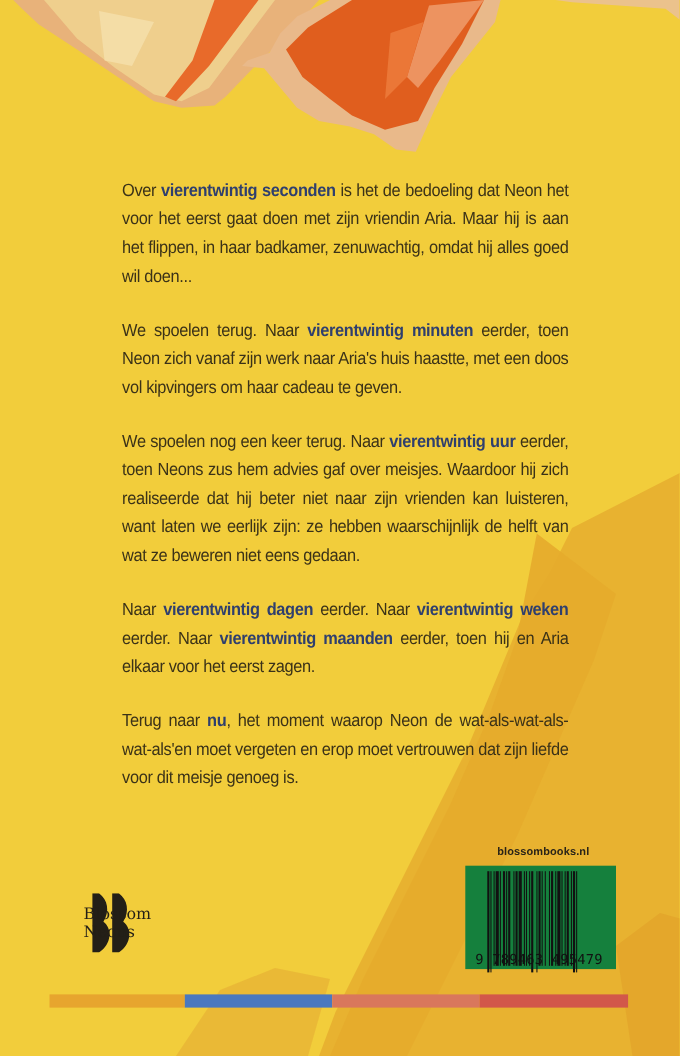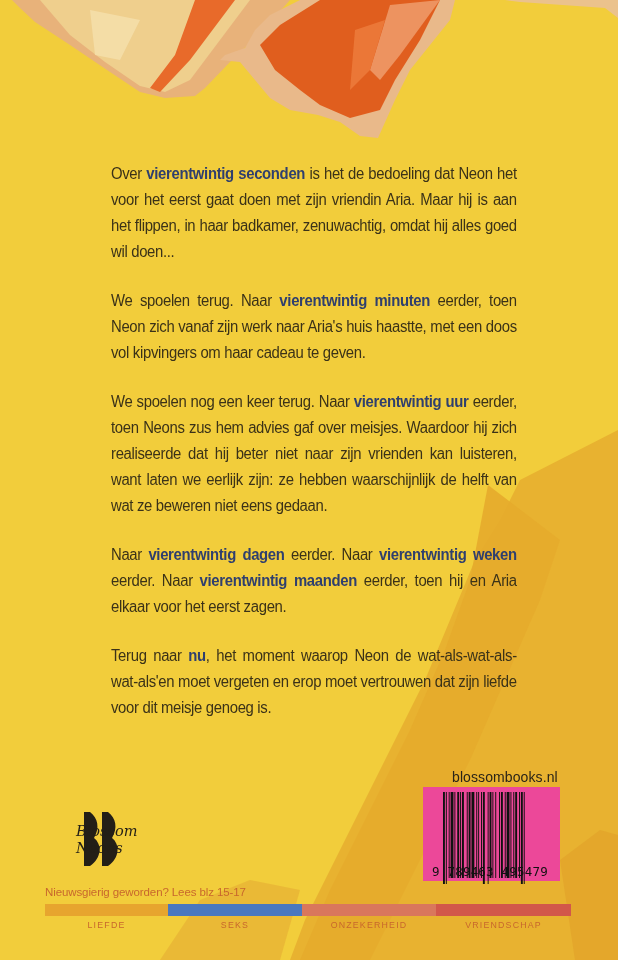--- a/index.html
+++ b/index.html
@@ -2,26 +2,26 @@
 <html><head>
 <meta charset="utf-8">
 <style>
   html, body { margin:0; padding:0; }
   body { width:618px; height:960px; overflow:hidden; background:#f2cc3c; position:relative; font-family:"Liberation Sans", sans-serif; }
   .page { position:absolute; inset:0; background:#f2cd3b; overflow:hidden; }
   .bg-art { position:absolute; inset:0; }
   .text-block { position:absolute; left:111px; width:404px; top:161px; color:#3b3218; font-family:"Liberation Sans", sans-serif; font-size:16px; line-height:26px; letter-spacing:-0.35px; }
   .text-block p { margin:0 0 23px 0; text-align:justify; transform:scaleX(0.93); transform-origin:left top; width:108%; }
   .hl { color:#2f3f6e; font-weight:bold; }
-  .url { position:absolute; left:452px; top:769px; font-size:14px; font-weight:normal; color:#2a2418; letter-spacing:0.1px; }
-  .barcode { position:absolute; left:423px; top:787px; width:137px; height:94px; background:#ec4899; }
+  .url { position:absolute; left:452px; top:769px; font-size:10px; font-weight:bold; color:#2a2418; letter-spacing:0.1px; }
+  .barcode { position:absolute; left:423px; top:787px; width:137px; height:94px; background:#15803d; }
   .barcode svg { position:absolute; left:0; top:0; }
   .isbn { position:absolute; left:9px; bottom:2px; font-family:"DejaVu Sans Mono", monospace; font-size:12.5px; color:#111; letter-spacing:0.2px; background:transparent; }
   .logo { position:absolute; left:44px; top:812px; width:120px; height:54px; }
-  .logo-text { position:absolute; left:76px; top:823px; font-family:"DejaVu Serif", serif; font-size:14.5px; line-height:17px; color:#231f17;font-style:italic; }
+  .logo-text { position:absolute; left:76px; top:823px; font-family:"DejaVu Serif", serif; font-size:14.5px; line-height:17px; color:#231f17; }
   .teaser { position:absolute; left:45px; top:886px; font-size:11.5px; color:#c8672d; letter-spacing:-0.1px; }
   .bar { position:absolute; left:45px; top:904px; width:526px; height:12px; display:flex; }
   .bar > div { height:100%; }
   .labels { position:absolute; left:45px; top:920px; width:526px; height:14px; }
   .labels span { position:absolute; font-size:8.8px; letter-spacing:1.2px; color:#c8672d; transform:translateX(-50%); }
 </style>
 </head>
 <body>
 
 <div class="page">
@@ -92,27 +92,20 @@
 
   <svg class="logo" width="40" height="54" viewBox="0 0 40 54">
     <path d="M0,0 L6,0 C14,6 16,16 10,26 C18,32 18,46 6,54 L0,54 Z" fill="#231f17"></path>
     <path d="M18,0 L24,0 C32,6 34,16 28,26 C36,32 36,46 24,54 L18,54 Z" fill="#231f17"></path>
   </svg>
   <div class="logo-text">
     <div>Blossom</div>
     <div>Neons</div>
   </div>
 
-  <div class="teaser">Nieuwsgierig geworden? Lees blz 15-17</div>
 
   <div class="bar" id="theme-bar">
       <div style="width: 123px; background: rgb(231, 165, 46);"></div>
       <div style="width: 134px; background: rgb(74, 120, 191);"></div>
       <div style="width: 134px; background: rgb(217, 119, 92);"></div>
       <div style="width: 135px; background: rgb(210, 87, 74);"></div>
     </div>
-  <div class="labels" id="theme-labels">
-      <span style="left: 61.5px;">LIEFDE</span>
-      <span style="left: 190px;">SEKS</span>
-      <span style="left: 324px;">ONZEKERHEID</span>
-      <span style="left: 458.5px;">VRIENDSCHAP</span>
-    </div>
 </div>
 
 </body></html>

